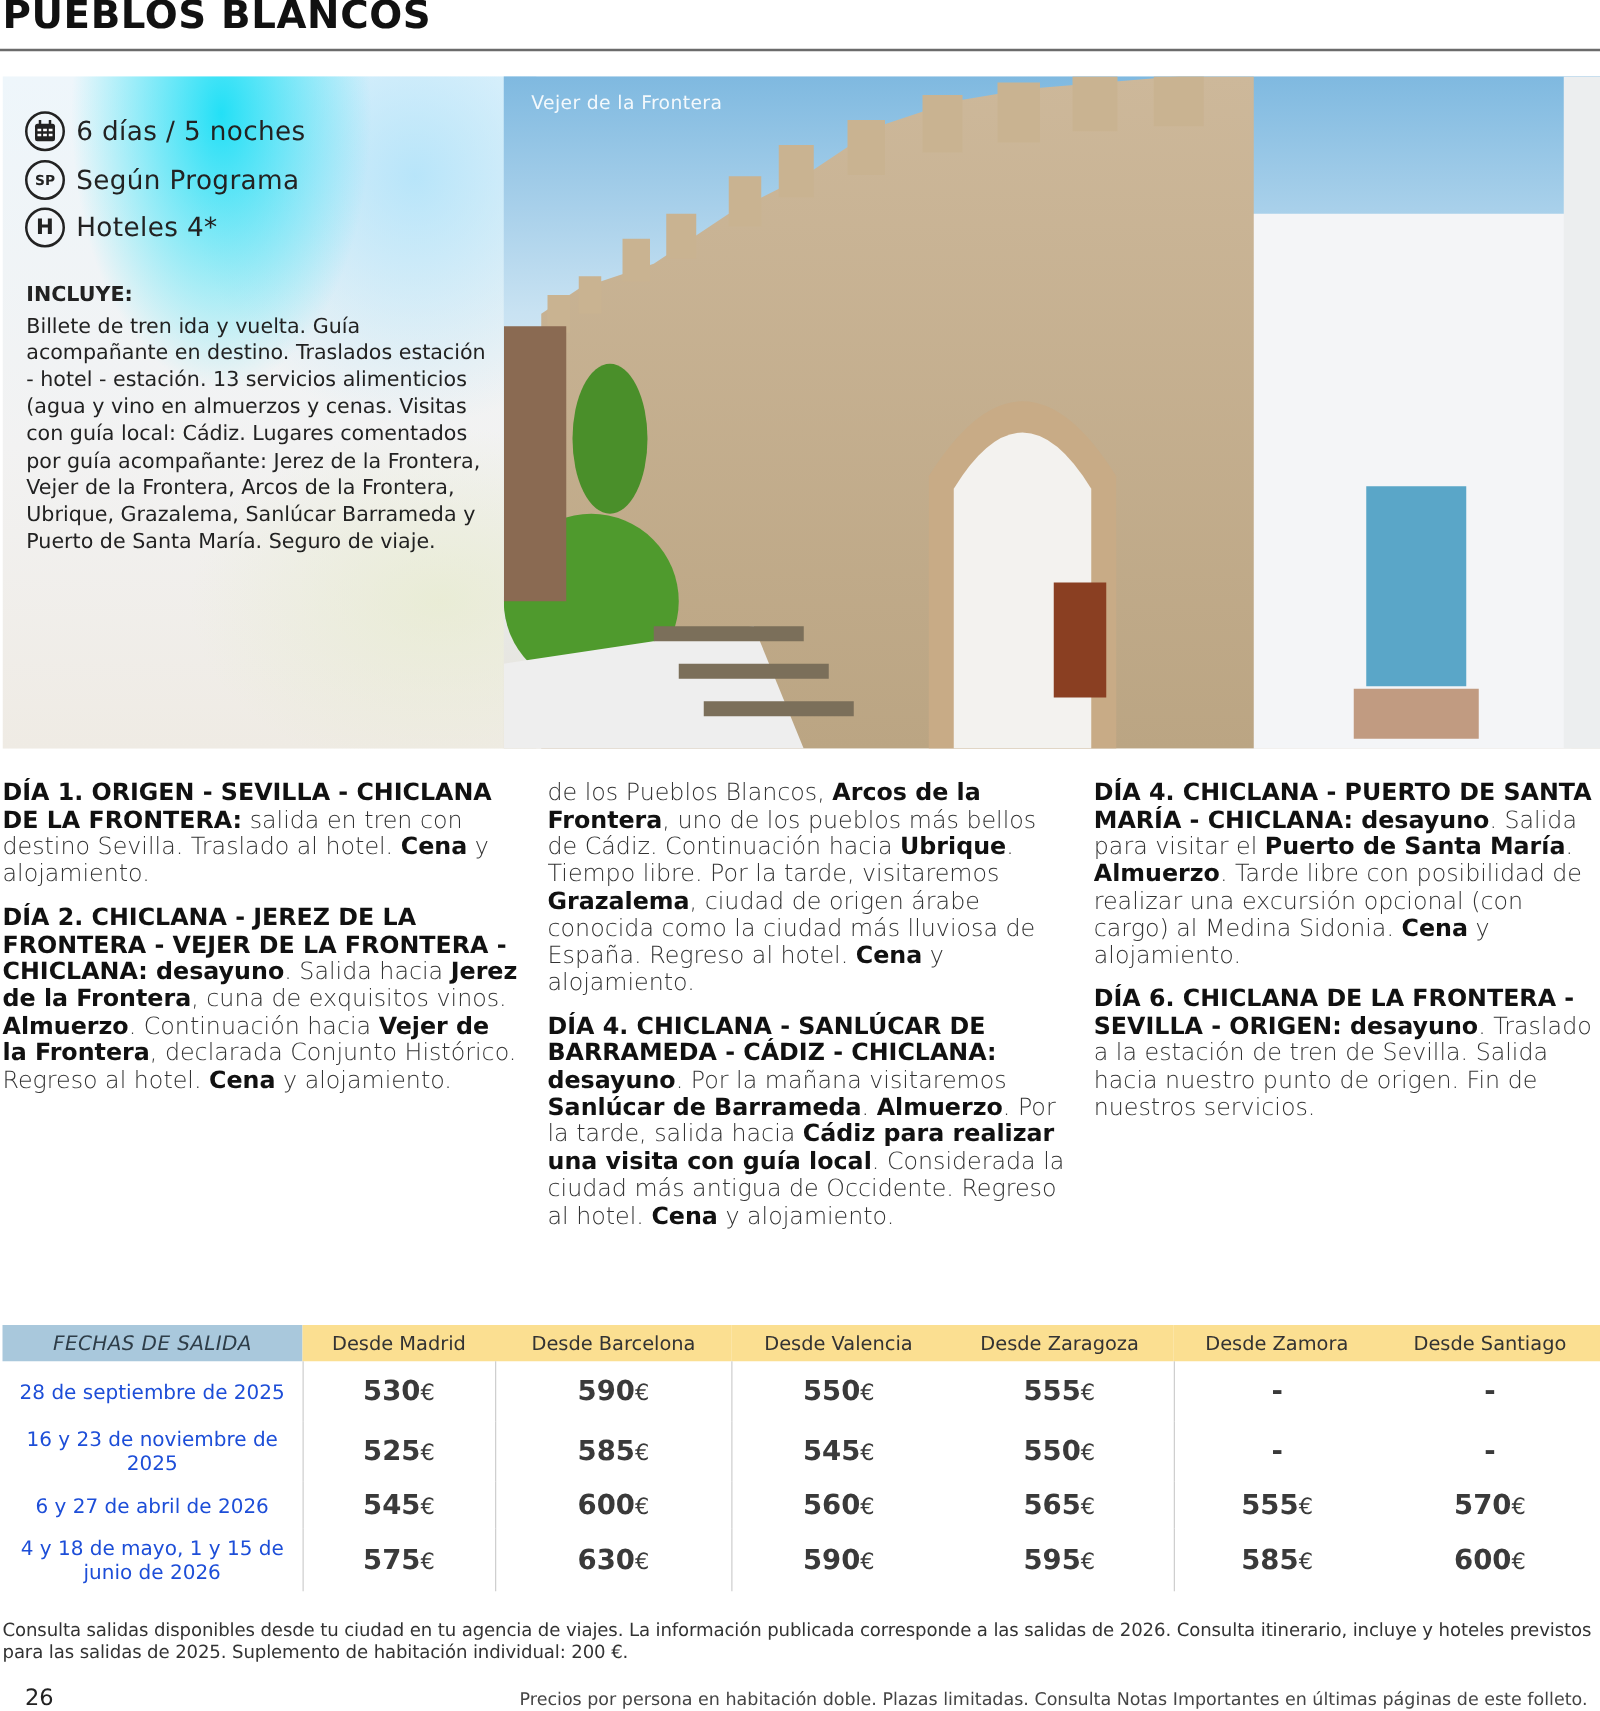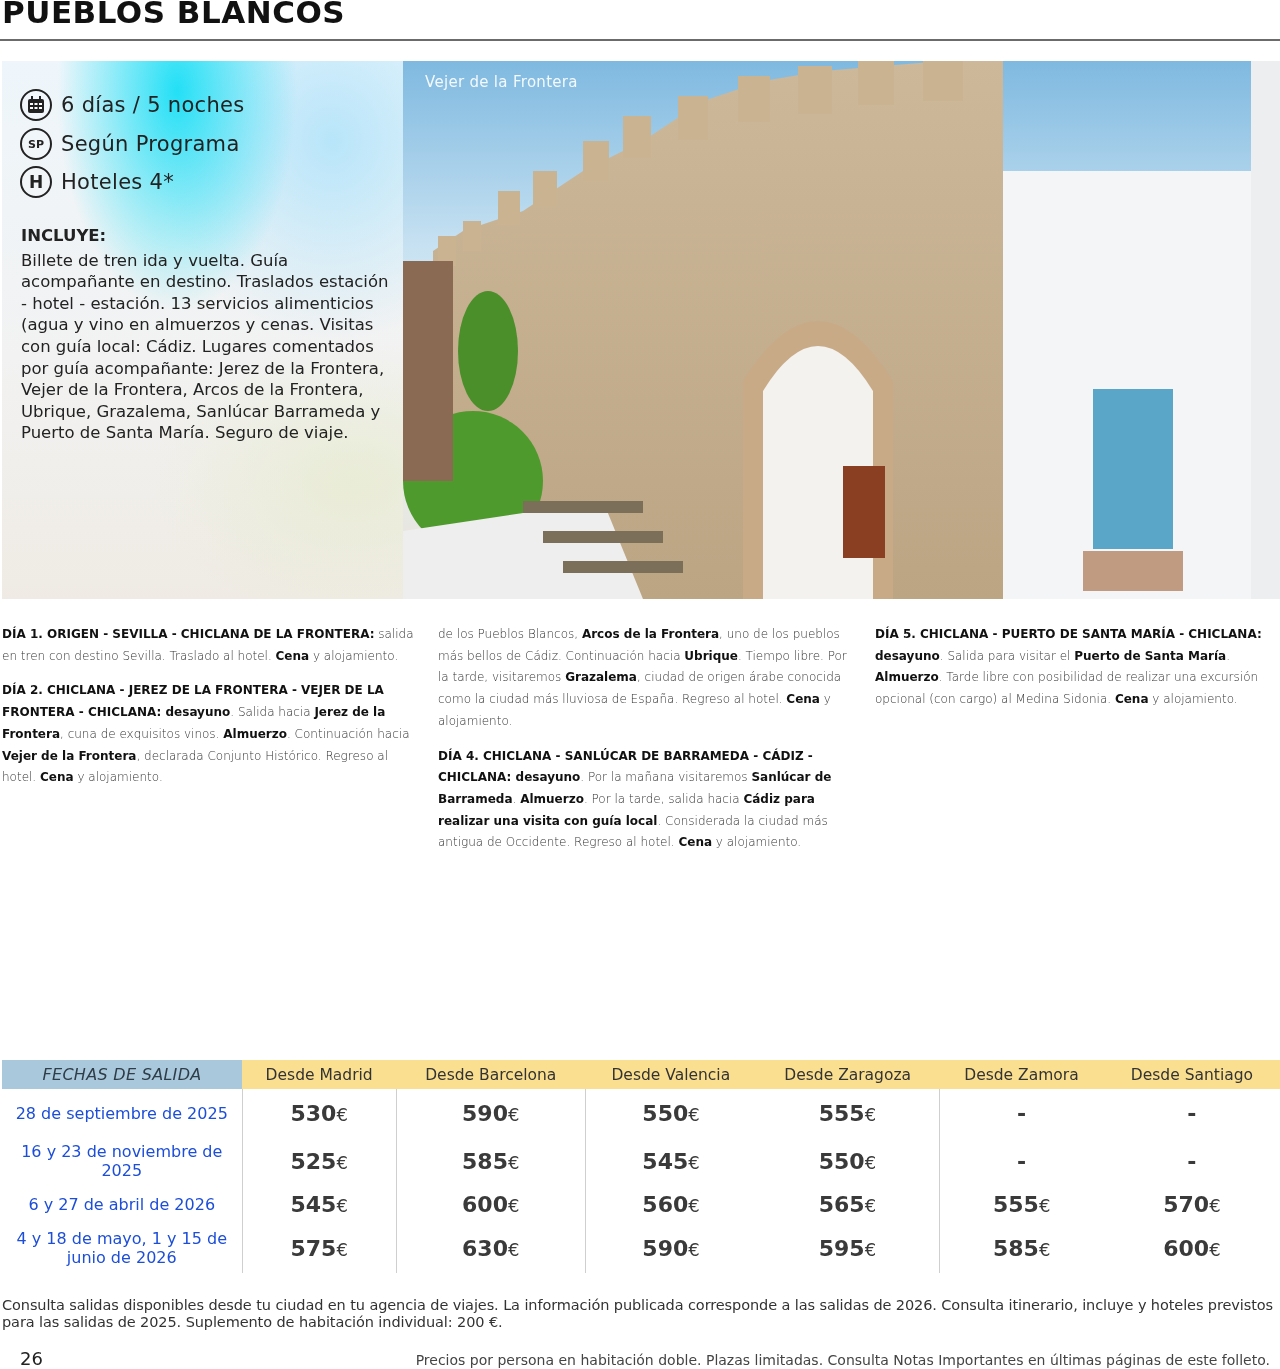--- a/index.html
+++ b/index.html
@@ -33,21 +33,21 @@
   .feat-icon.h { font-size: 17px; }
   .feat-text { font-size: 21px; color: #222; letter-spacing: 0.3px; }
   .includes { position: absolute; left: 19px; top: 164px; width: 370px; font-size: 16.5px; line-height: 21.6px; color: #222; }
   .includes h4 { font-size: 16.5px; font-weight: bold; margin-bottom: 3px; }
 
   .photo { position: absolute; left: 401px; top: 0; width: 877px; height: 538px; overflow: hidden;
     background: linear-gradient(180deg, #7fb9e0 0%, #c8e2f2 35%, #e9f1f5 60%, #e6e1d8 100%); }
   .photo-caption { position: absolute; left: 22px; top: 12px; font-size: 15px; color: rgba(255,255,255,0.9); letter-spacing: 0.3px; }
 
   
-  .itin { position: absolute; top: 624px; font-size: 12px; line-height: 21.7px; color: #333; font-weight: 300; }
+  .itin { position: absolute; top: 624px; font-size: 19px; line-height: 21.7px; color: #333; font-weight: 300; }
   .itin p { margin-bottom: 13px; }
   .itin b { font-weight: bold; color: #111; }
   .col1 { left: 2px; width: 415px; }
   .col2 { left: 438px; width: 420px; }
   .col3 { left: 875px; width: 405px; }
 
   
   .price-table { position: absolute; left: 2px; top: 1060px; width: 1278px; border-collapse: collapse; }
   .price-table th { height: 29px; font-weight: normal; font-size: 15.5px; color: #333; background: #fbdf91; }
   .price-table th.date-head { background: #a9c8dc; width: 240px; font-size: 16px; color: #2e3d48; letter-spacing: 0.3px; font-style: italic; }
@@ -154,21 +154,22 @@
 
 <div class="itin col1">
   <p><b>DÍA 1. ORIGEN - SEVILLA - CHICLANA DE LA FRONTERA:</b><span> salida en tren con destino Sevilla. Traslado al hotel. </span><b>Cena</b><span> y alojamiento.</span></p>
   <p><b>DÍA 2. CHICLANA - JEREZ DE LA FRONTERA - VEJER DE LA FRONTERA - CHICLANA: desayuno</b><span>. Salida hacia </span><b>Jerez de la Frontera</b><span>, cuna de exquisitos vinos. </span><b>Almuerzo</b><span>. Continuación hacia </span><b>Vejer de la Frontera</b><span>, declarada Conjunto Histórico. Regreso al hotel. </span><b>Cena</b><span> y alojamiento.</span></p>
 </div>
 <div class="itin col2">
   <p><span>de los Pueblos Blancos, </span><b>Arcos de la Frontera</b><span>, uno de los pueblos más bellos de Cádiz. Continuación hacia </span><b>Ubrique</b><span>. Tiempo libre. Por la tarde, visitaremos </span><b>Grazalema</b><span>, ciudad de origen árabe conocida como la ciudad más lluviosa de España. Regreso al hotel. </span><b>Cena</b><span> y alojamiento.</span></p>
   <p><b>DÍA 4. CHICLANA - SANLÚCAR DE BARRAMEDA - CÁDIZ - CHICLANA: desayuno</b><span>. Por la mañana visitaremos </span><b>Sanlúcar de Barrameda</b><span>. </span><b>Almuerzo</b><span>. Por la tarde, salida hacia </span><b>Cádiz para realizar una visita con guía local</b><span>. Considerada la ciudad más antigua de Occidente. Regreso al hotel. </span><b>Cena</b><span> y alojamiento.</span></p>
 </div>
 <div class="itin col3">
-  <p><b>DÍA 5. CHICLANA - PUERTO DE SANTA MARÍA - CHICLANA: desayuno</b><span>. Salida para visitar el </span><b>Puerto de Santa María</b><span>. </span><b>Almuerzo</b><span>. Tarde libre con posibilidad de realizar una excursión opcional (con cargo) al Medina Sidonia. </span><b>Cena</b><span> y alojamiento.</span></p>
+  <p><b>DÍA 4. CHICLANA - PUERTO DE SANTA MARÍA - CHICLANA: desayuno</b><span>. Salida para visitar el </span><b>Puerto de Santa María</b><span>. </span><b>Almuerzo</b><span>. Tarde libre con posibilidad de realizar una excursión opcional (con cargo) al Medina Sidonia. </span><b>Cena</b><span> y alojamiento.</span></p>
+  <p><b>DÍA 6. CHICLANA DE LA FRONTERA - SEVILLA - ORIGEN: desayuno</b><span>. Traslado a la estación de tren de Sevilla. Salida hacia nuestro punto de origen. Fin de nuestros servicios.</span></p>
 </div>
 
 <table class="price-table">
   <thead>
     <tr>
       <th class="date-head">FECHAS DE SALIDA</th>
       <th>Desde Madrid</th>
       <th>Desde Barcelona</th>
       <th>Desde Valencia</th>
       <th>Desde Zaragoza</th>

